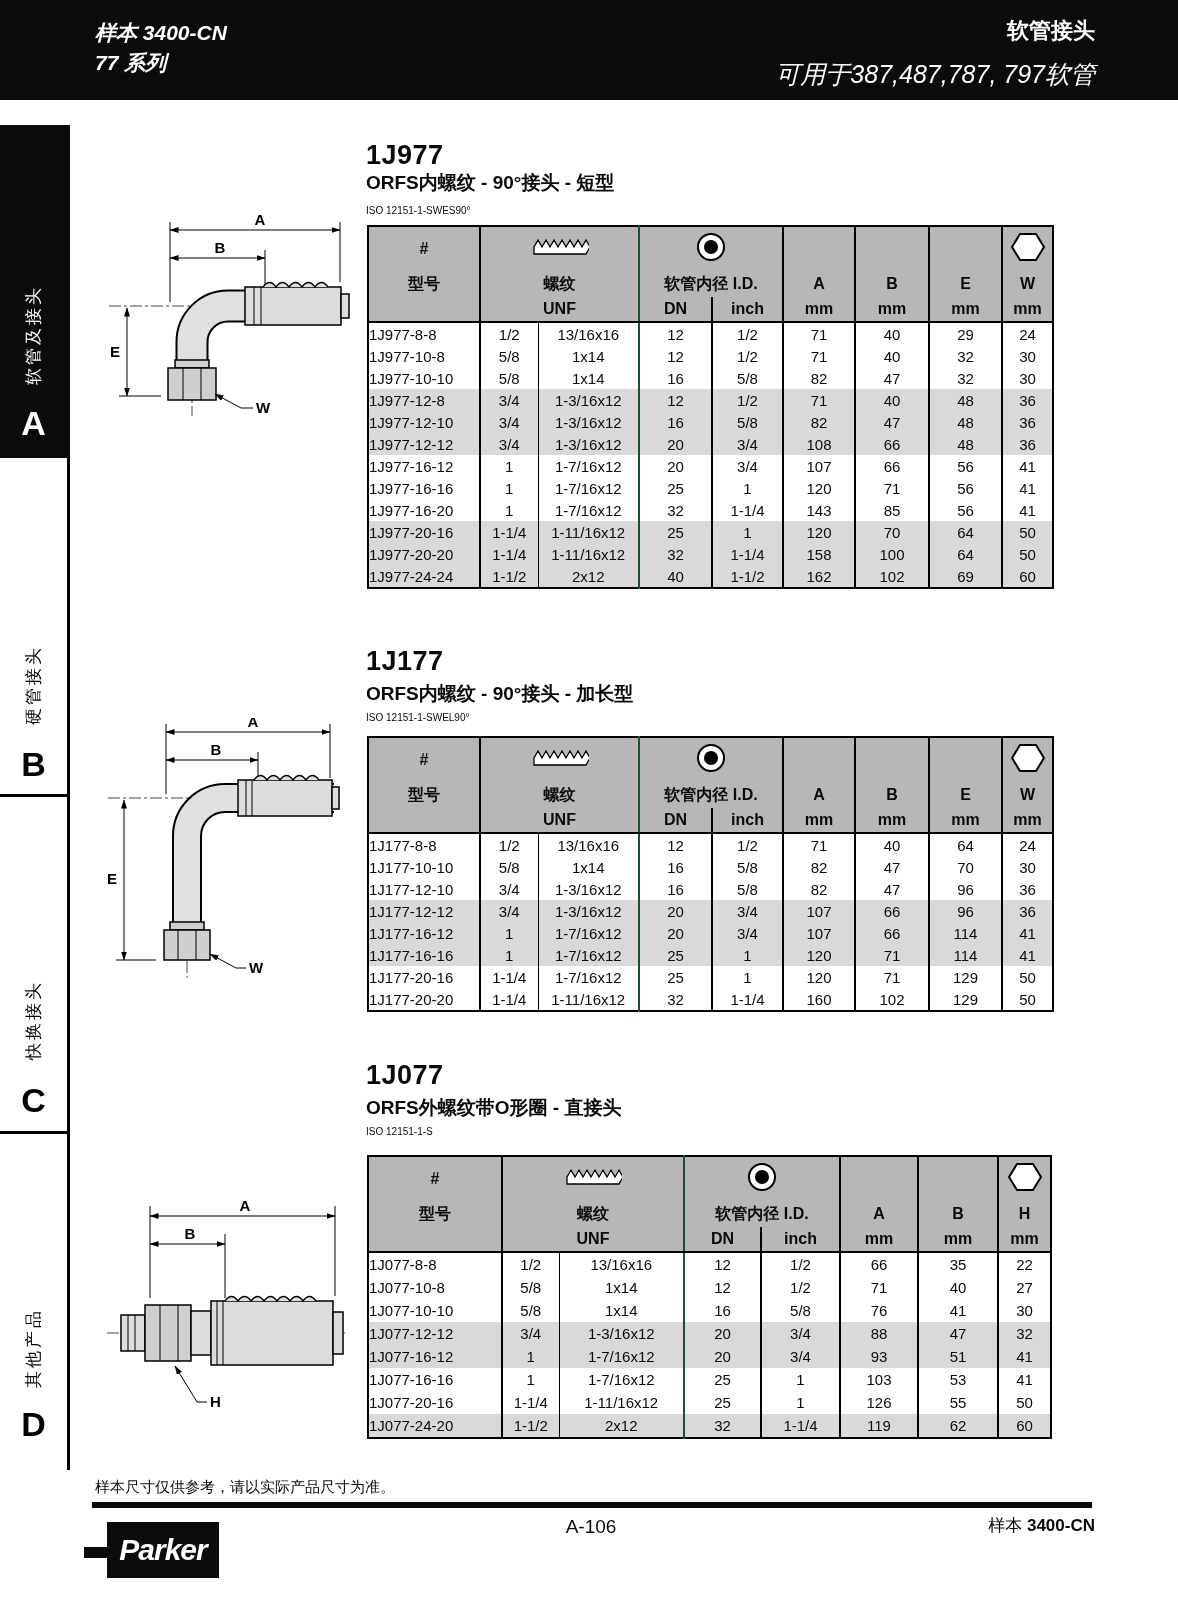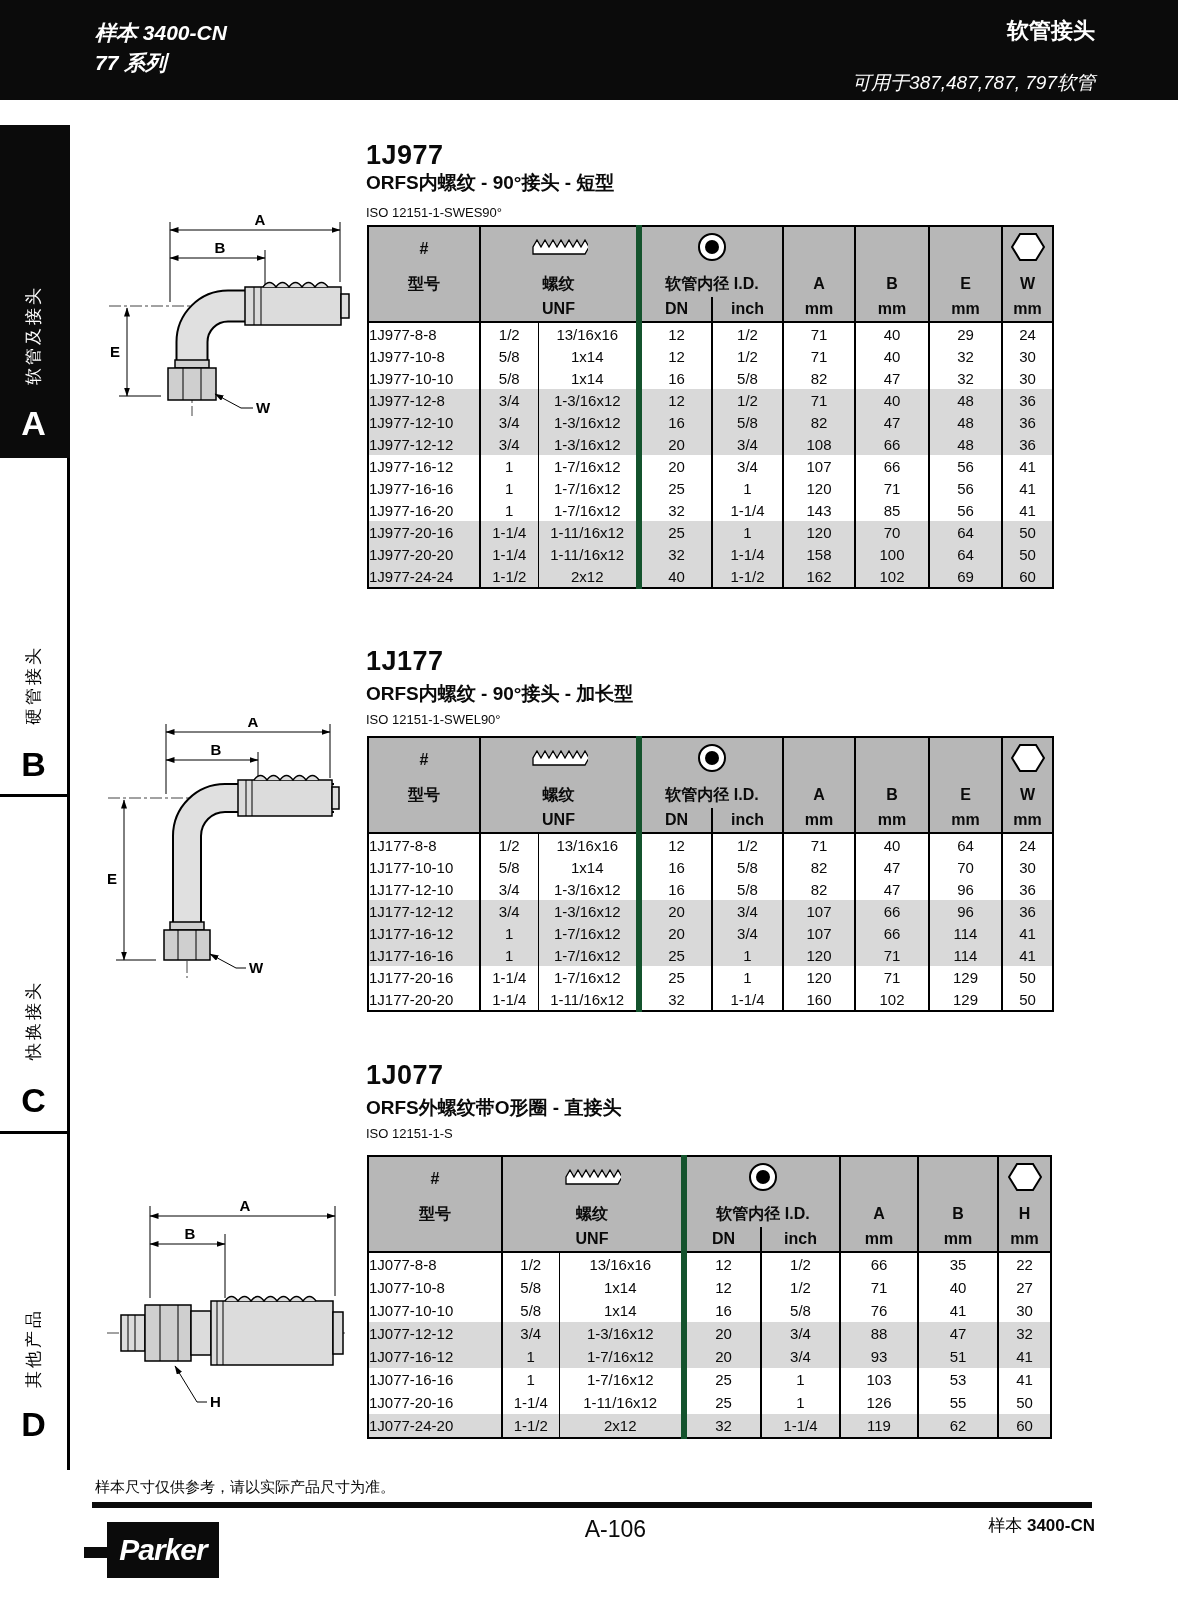--- a/index.html
+++ b/index.html
@@ -3,63 +3,63 @@
 <meta charset="utf-8">
 <style>
   html,body{margin:0;padding:0;background:#888;}
   #page{position:relative;width:1178px;height:1600px;background:#fff;overflow:hidden;
         font-family:"Liberation Sans","DejaVu Sans",sans-serif;color:#0a0a0a;}
   
   .banner{position:absolute;left:0;top:0;width:1178px;height:100px;background:#0b0b0b;color:#fff;}
   .banner .left{position:absolute;left:95px;top:18px;font-weight:bold;font-style:italic;font-size:21px;line-height:30px;}
   .banner .right{position:absolute;right:83px;top:16px;text-align:right;}
   .banner .right .t1{font-weight:bold;font-size:22px;}
-  .banner .right .t2{font-size:19px;margin-top:24px;font-style:italic;}
+  .banner .right .t2{font-size:25px;margin-top:12px;font-style:italic;}
   
   .vline{position:absolute;left:67px;top:125px;width:3px;height:1345px;background:#000;}
   .tabA{position:absolute;left:0;top:125px;width:70px;height:333px;background:#0b0b0b;}
   .sdiv{position:absolute;left:0;width:70px;height:3px;background:#000;}
   .vtext{position:absolute;left:33px;transform:translate(-50%,-50%) rotate(-90deg);
          white-space:nowrap;font-size:17px;letter-spacing:3px;}
   .sletter{position:absolute;left:0;width:67px;text-align:center;font-size:34px;font-weight:bold;line-height:34px;}
   .w{color:#fff;} .k{color:#000;}
   
   .part{position:absolute;left:366px;font-size:27px;font-weight:bold;letter-spacing:.5px;}
   .desc{position:absolute;left:366px;font-size:19px;font-weight:bold;}
-  .iso{position:absolute;left:366px;font-size:13px;}
+  .iso{position:absolute;left:366px;font-size:10px;}
   
   table.spec{position:absolute;border-collapse:collapse;table-layout:fixed;
              border:2px solid #000;background:#fff;}
   table.spec th,table.spec td{padding:0;margin:0;overflow:hidden;white-space:nowrap;}
   table.spec thead th{background:#b7b7b7;text-align:center;vertical-align:middle;font-weight:bold;font-size:16px;}
   .hr1 th{height:44px;} .hr2 th{height:26px;} .hr3 th{height:24px;border-bottom:2px solid #000;}
   .hr3 th{font-weight:normal;font-size:15px;}
   td{font-size:15px;text-align:center;}
   .t12 td{height:22px;} .t3 td{height:23px;}
   td.c-model{text-align:left;padding-left:8px;}
   .c-model{border-right:2px solid #000;}
   .c-size{border-right:1px solid #000;}
-  .c-thread{border-right:6px solid #14532d;}
+  .c-thread{border-right:2px solid #14532d;}
   .c-dn{border-right:2px solid #000;}
   .c-inch{border-right:2px solid #000;}
   .c-num{border-right:2px solid #000;}
   .c-last{border-right:none;}
   tr.shade{background:#d9d9d9;}
   .hash{font-size:30px;font-weight:bold;}
   
   .diag{position:absolute;}
   .dim{stroke:#000;stroke-width:1;fill:none;}
   .cl{stroke:#444;stroke-width:1;fill:none;stroke-dasharray:12 3 3 3;}
   .metal{fill:#dcdcdc;stroke:#000;stroke-width:1.5;}
   .metal2{fill:#cfcfcf;stroke:#000;stroke-width:1.5;}
   .dlabel{font-family:"Liberation Sans","DejaVu Sans",sans-serif;font-size:15px;font-weight:bold;fill:#000;}
   
   .note{position:absolute;left:95px;top:1478px;font-size:15px;}
   .rule{position:absolute;left:92px;top:1502px;width:1000px;height:6px;background:#0b0b0b;}
-  .pageno{position:absolute;left:486px;top:1516px;width:160px;text-align:right;font-size:23px;}
+  .pageno{position:absolute;left:511px;top:1516px;width:160px;text-align:center;font-size:19px;}
   .cref{position:absolute;right:83px;top:1514px;font-size:17px;}
   .cref b{font-weight:bold;}
   .logo-bar{position:absolute;left:84px;top:1547px;width:24px;height:11px;background:#0b0b0b;}
   .logo-box{position:absolute;left:107px;top:1522px;width:112px;height:56px;background:#0b0b0b;
             display:flex;align-items:center;justify-content:center;}
   .logo-box span{color:#fff;font-size:30px;font-weight:bold;font-style:italic;letter-spacing:-1px;text-align:right;}
 </style>
 </head>
 <body>
 

